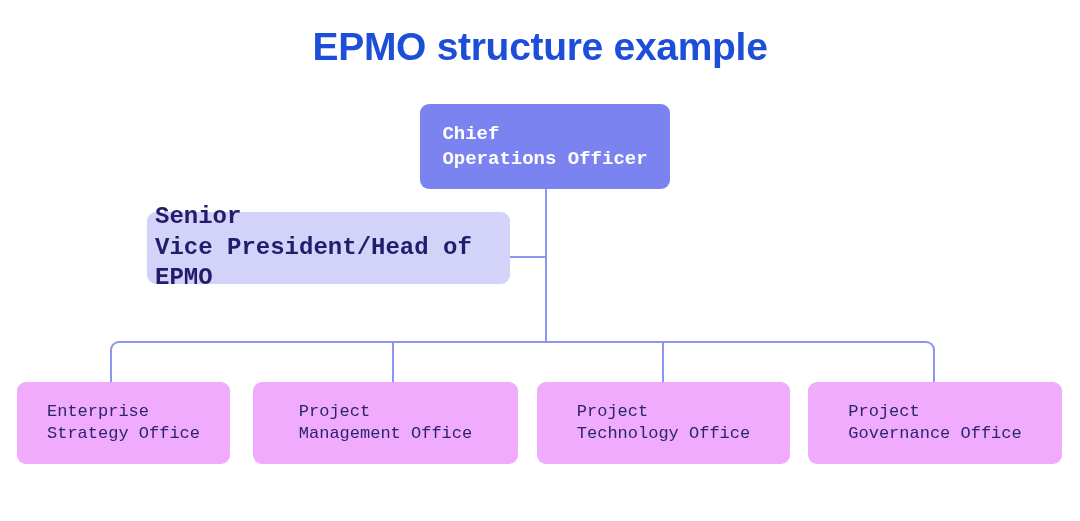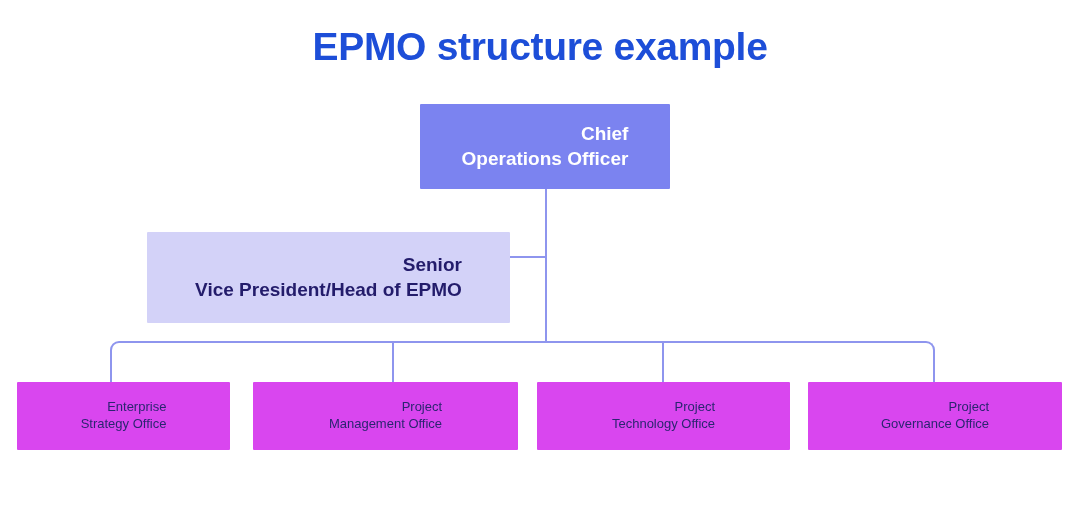--- a/index.html
+++ b/index.html
@@ -29,28 +29,29 @@
     font-size: 39px;
     font-weight: 700;
     letter-spacing: -0.3px;
     color: #1d4ed8;
     line-height: 1.2;
     white-space: nowrap;
   }
 
   .node {
     position: absolute;
-    border-radius: 1px;
+    border-radius: 9px;
     box-sizing: border-box;
     display: flex;
     align-items: center;
     justify-content: center;
-    text-align: right;
+    text-align: left;
     line-height: 1.28;
     z-index: 2;
+    font-family: Liberation Mono, monospace;
   }
   .node-label {
     display: block;
     white-space: pre-line;
     padding: 0 8px;
   }
 
   .node-root {
     background: #7B83F0;
     color: #ffffff;
@@ -58,35 +59,35 @@
     font-weight: 600;
     left: 420px;
     top: 104px;
     width: 250px;
     height: 85px;
   }
 
   .node-second {
     background: #D3D2F8;
     color: #231C6B;
-    font-size: 19px;
+    font-size: 24px;
     font-weight: 600;
     left: 147px;
-    top: 232px;
+    top: 212px;
     width: 363px;
-    height: 91px;
+    height: 72px;
   }
 
   .node-leaf {
-    background: #d946ef;
+    background: #f0abfc;
     color: #2B2570;
-    font-size: 13px;
+    font-size: 17px;
     font-weight: 500;
     top: 382px;
-    height: 68px;
+    height: 82px;
   }
   .leaf-0 { left: 17px;  width: 213px; }
   .leaf-1 { left: 253px; width: 265px; }
   .leaf-2 { left: 537px; width: 253px; }
   .leaf-3 { left: 808px; width: 254px; }
 
   .link {
     position: absolute;
     background: #8E95EE;
     z-index: 1;

